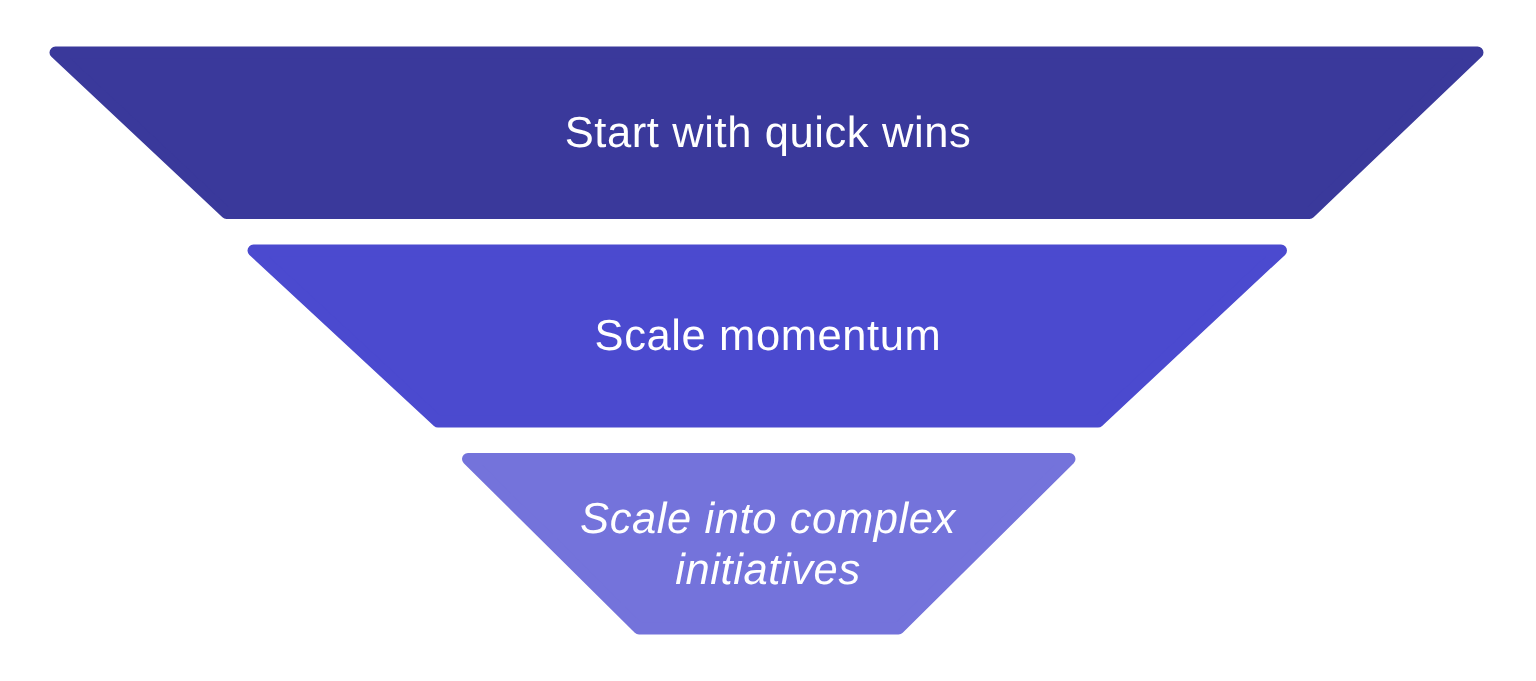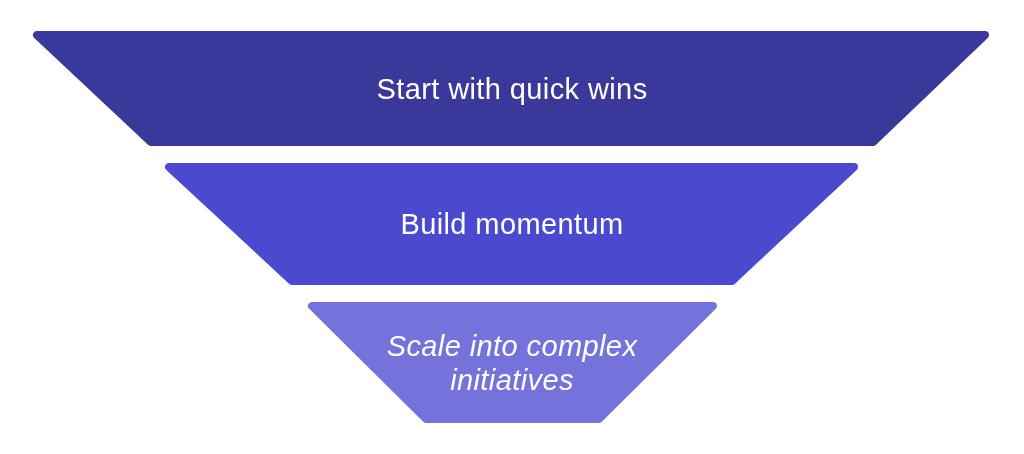--- a/index.html
+++ b/index.html
@@ -55,20 +55,20 @@
     <path d="M 37 35 L 985 35 L 873 142 L 151 142 Z" fill="#3A399B" stroke="#3A399B"></path>
     <path d="M 169 167 L 854 167 L 732 281 L 292 281 Z" fill="#4B4ACF" stroke="#4B4ACF"></path>
     <path d="M 312 306 L 713 306 L 599 419 L 426 419 Z" fill="#7473DB" stroke="#7473DB"></path>
   </svg>
 
   <div class="level-label level-label-1">
     <span class="label-text">Start with quick wins</span>
   </div>
 
   <div class="level-label level-label-2">
-    <span class="label-text">Build momentum</span>
+    <span class="label-text">Scale momentum</span>
   </div>
 
   <div class="level-label level-label-3">
     <span class="label-text">Scale into complex initiatives</span>
   </div>
 
 </div>
 
 </body></html>

